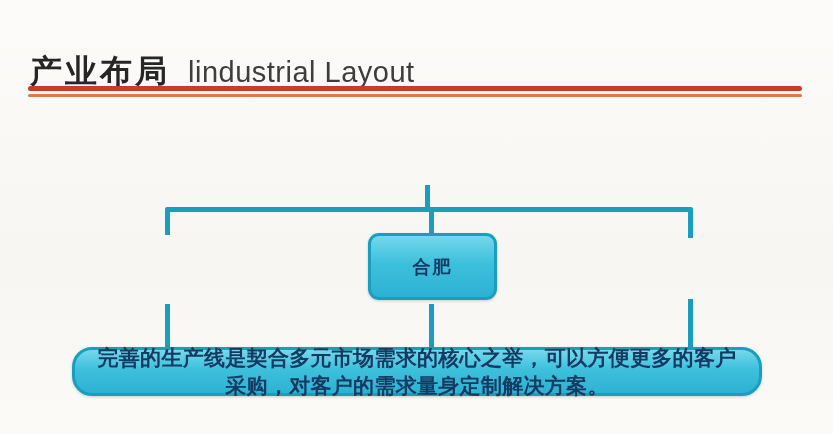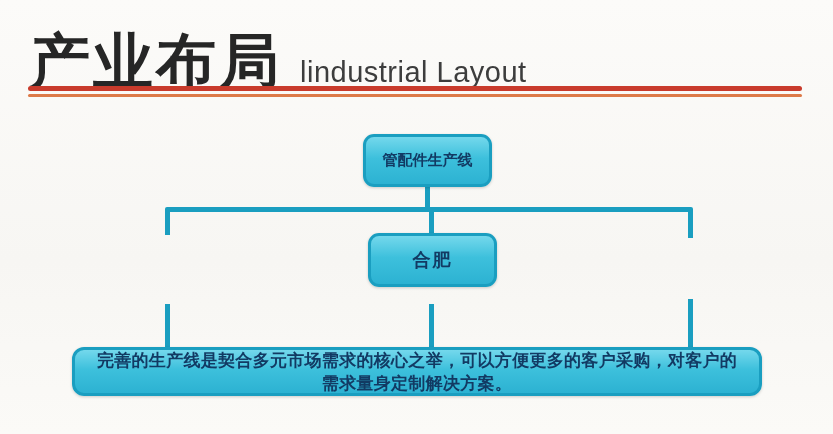--- a/index.html
+++ b/index.html
@@ -16,21 +16,21 @@
   
   .header {
     position: absolute;
     left: 30px;
     top: 16px;
     display: flex;
     align-items: baseline;
     gap: 18px;
   }
   .title-cn {
-    font-size: 60px;
+    font-size: 32px;
     font-weight: 900;
     color: #262626;
     letter-spacing: 3px;
     font-family: Liberation Serif, serif;
   }
   .title-en {
     font-size: 29px;
     font-weight: 400;
     color: #3d3d3d;
     letter-spacing: 0.5px;
@@ -80,28 +80,28 @@
     letter-spacing: 2px;
   }
   .node-child .desc {
     font-size: 7.5px;
     font-weight: 700;
     line-height: 1.35;
     margin-top: 4px;
     padding: 0 9px;
   }
   .node-luan    { left: 103px; top: 233px; width: 129px; height: 73px; }
-  .node-hefei   { left: 368px; top: 233px; width: 129px; height: 54px; gap: 14px; }
+  .node-hefei   { left: 368px; top: 233px; width: 129px; height: 67px; gap: 14px; }
   .node-wenzhou { left: 633px; top: 236px; width: 115px; height: 65px; }
 
   .node-summary {
     left: 72px; top: 347px;
     width: 690px; height: 49px;
-    border-radius: 12px;
-    font-size: 17px;
+    border-radius: 20px;
+    font-size: 21px;
     font-weight: 800;
     padding: 0 14px;
     letter-spacing: 0.3px;
   }
 
   
   .conn {
     position: absolute;
     background: #1a9ec0;
   }
@@ -128,23 +128,20 @@
 
   <div class="conn conn-root-v"></div>
   <div class="conn conn-h"></div>
   <div class="conn conn-luan-v"></div>
   <div class="conn conn-hefei-v"></div>
   <div class="conn conn-wz-v"></div>
   <div class="conn conn-luan-d"></div>
   <div class="conn conn-hefei-d"></div>
   <div class="conn conn-wz-d"></div>
 
-  <div class="node node-root">
-    <span class="label">管配件生产线</span>
-  </div>
 
 
   <div class="node node-child node-hefei">
     <span class="label">合肥</span>
   </div>
 
 
   <div class="node node-summary">完善的生产线是契合多元市场需求的核心之举，可以方便更多的客户采购，对客户的需求量身定制解决方案。</div>
 
 </div>

